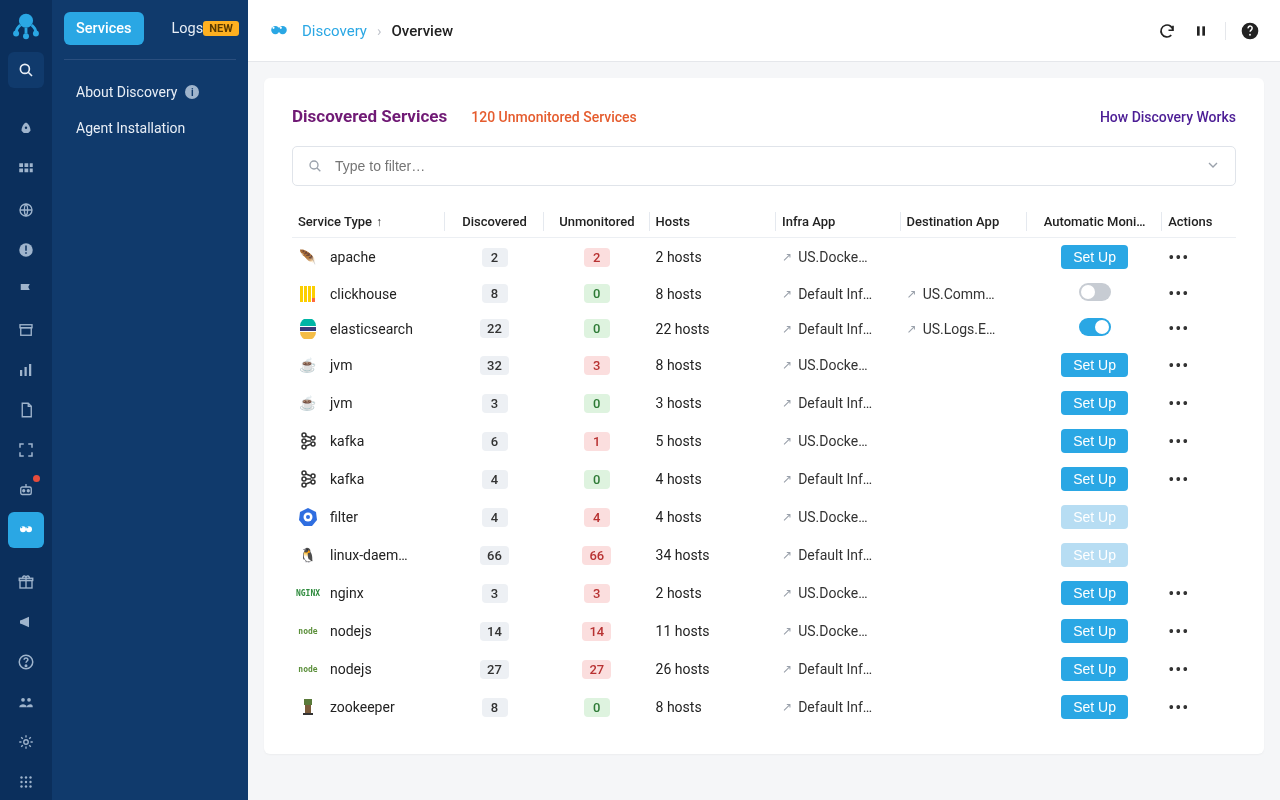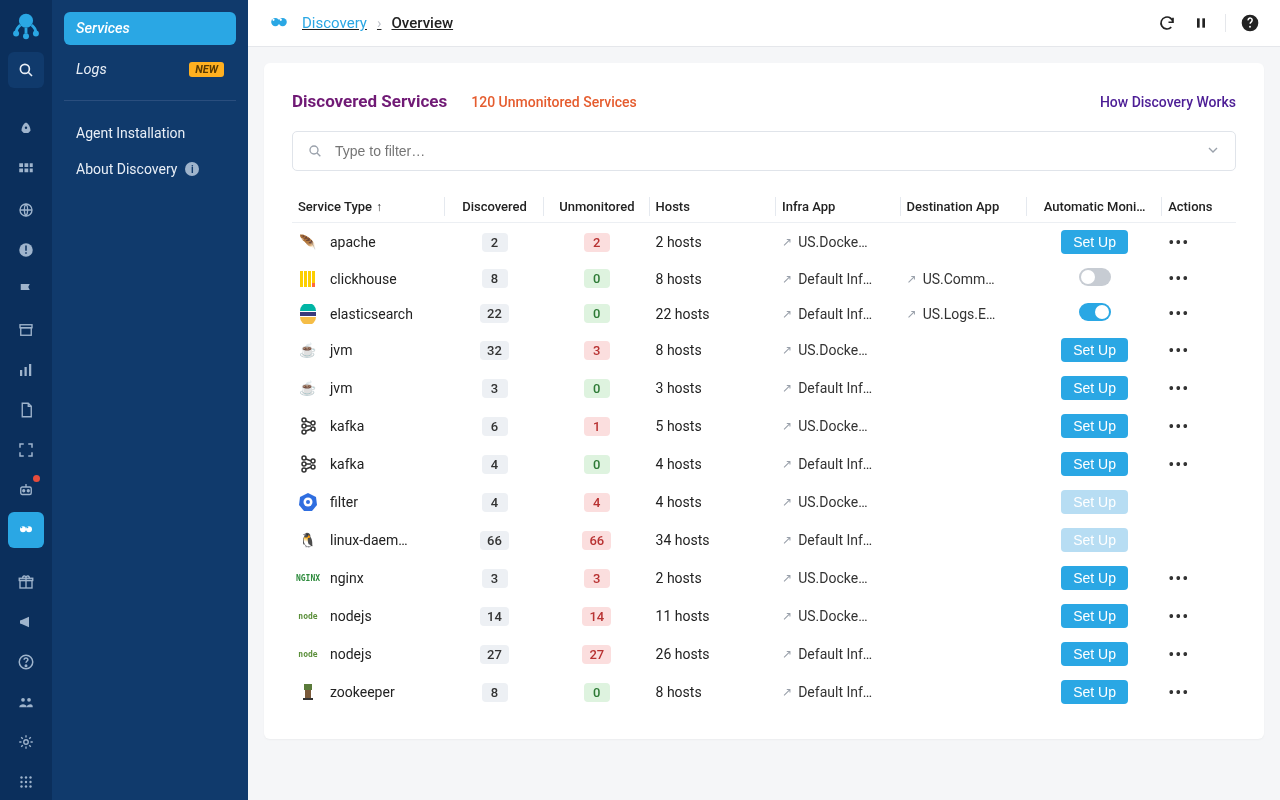--- a/index.html
+++ b/index.html
@@ -50,21 +50,21 @@
 .icon-rail .rail-item svg { width: 18px; height: 18px; }
 .icon-rail .spacer { flex: 1; }
 
 
 .side-panel {
   width: 196px;
   background: #103a6c;
   color: #e8eef6;
   padding: 12px 12px;
 }
-.side-nav { list-style:none; display:flex; flex-direction:column; gap:8px;font-style:italic; }
+.side-nav { list-style:none; display:flex; flex-direction:row; gap:16px; }
 .side-nav li {
   padding: 8px 12px;
   border-radius: 6px;
   cursor: pointer;
   display:flex; align-items:center; justify-content:space-between;
   font-size: 14.5px;
 }
 .side-nav li.active { background:#2aa7e4; color:#fff; font-weight:500; }
 .side-nav .badge-new {
   background:#ffb020;
@@ -77,28 +77,27 @@
 .side-link .info-icon { width:14px;height:14px;border-radius:50%;background:#9fb4cc;color:#103a6c;font-size:10px;display:flex;align-items:center;justify-content:center;font-weight:700; }
 
 
 .main {
   flex:1;
   display:flex;
   flex-direction:column;
   background:#f5f6f8;
 }
 .topbar {
-  height:47px;
+  height:62px;
   background:#fff;
   border-bottom:1px solid #e5e7eb;
   display:flex;
   align-items:center;
   padding:0 20px;
   gap:12px;
-  text-decoration:underline;
 }
 .topbar .crumb-icon {
   width:22px;height:22px;color:#2aa7e4;
 }
 .breadcrumb { display:flex; align-items:center; gap:10px; font-size:15px; }
 .breadcrumb .crumb-link { color:#2aa7e4; cursor:pointer; }
 .breadcrumb .crumb-sep { color:#c0c4cc; }
 .breadcrumb .crumb-current { color:#222; font-weight:500; }
 .topbar .top-actions { margin-left:auto; display:flex; align-items:center; gap:14px; color:#222; }
 .topbar .top-actions .top-btn { width:20px;height:20px;cursor:pointer;display:flex;align-items:center;justify-content:center; }
@@ -339,25 +338,25 @@
     <li class="active">
       <span>Services</span>
     </li>
     <li>
       <span>Logs</span>
       <span class="badge-new">NEW</span>
     </li>
   </ul>
   <div class="side-divider"></div>
   <div class="side-link">
-    <span>Agent Installation</span>
+    <span>About Discovery</span>
+    <span class="info-icon">i</span>
   </div>
   <div class="side-link">
-    <span>About Discovery</span>
-    <span class="info-icon">i</span>
+    <span>Agent Installation</span>
   </div>
 </div>
 
 <div class="main">
 
   <div class="topbar">
     <div class="crumb-icon">
       <svg viewBox="0 0 24 24" fill="currentColor">
           <circle cx="8" cy="11" r="4.5"></circle>
           <circle cx="16" cy="11" r="4.5"></circle>

